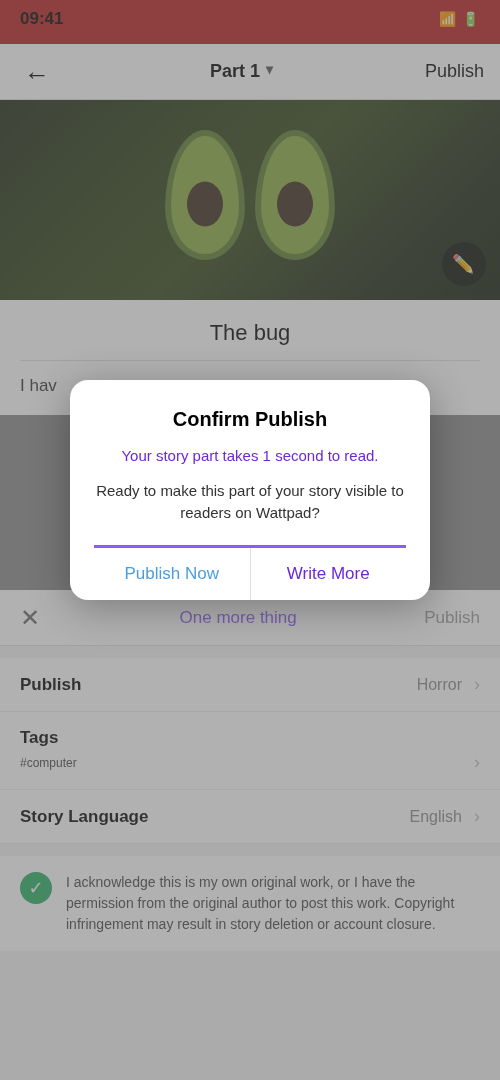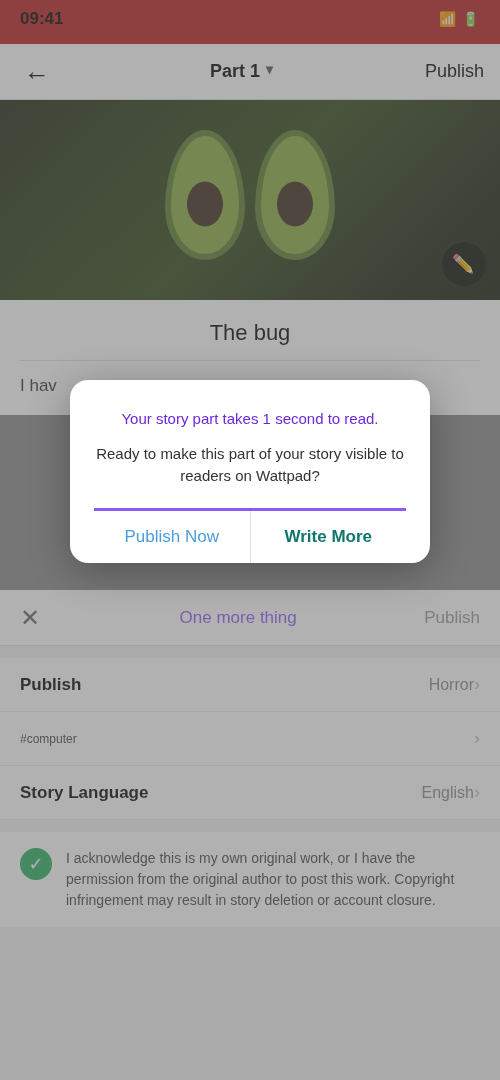--- a/index.html
+++ b/index.html
@@ -206,22 +206,22 @@
       text-align: center;
       font-size: 17px;
       cursor: pointer;
     }
     .modal-btn-left {
       color: #4a9ede;
       font-weight: 400;
       border-right: 1px solid #e0e0e0;
     }
     .modal-btn-right {
-      color: #0f766e;
-      font-weight: 700;
+      color: #6d28d9;
+      font-weight: 400;
     }
 
     
     .bottom-sheet {
       background: #f2f2f2;
       position: absolute;
       bottom: 0;
       left: 0;
       right: 0;
       top: 590px;
@@ -264,21 +264,21 @@
       border-bottom: 1px solid #ececec;
     }
     .settings-item-label {
       font-size: 17px;
       font-weight: 600;
       color: #000;
     }
     .settings-item-value {
       display: flex;
       align-items: center;
-      gap: 0;
+      gap: 12px;
       font-size: 16px;
       color: #888;
     }
     .settings-item-chevron {
       color: #bbb;
       font-size: 18px;
     }
     .tags-item {
       padding: 16px 20px;
       border-bottom: 1px solid #ececec;
@@ -383,20 +383,21 @@
 
     <div class="settings-item">
       <span class="settings-item-label">Publish</span>
       <div class="settings-item-value">
         <span>Horror</span>
         <span class="settings-item-chevron">›</span>
       </div>
     </div>
 
     <div class="tags-item">
+      <div class="tags-label">Tags</div>
       <div class="tags-row">
         <span class="tags-value">#computer</span>
         <span class="settings-item-chevron">›</span>
       </div>
     </div>
 
     <div class="settings-item">
       <span class="settings-item-label">Story Language</span>
       <div class="settings-item-value">
         <span>English</span>
@@ -408,20 +409,21 @@
   <div class="ack-section">
     <div class="ack-check">
       <span>✓</span>
     </div>
     <span class="ack-text">I acknowledge this is my own original work, or I have the permission from the original author to post this work. Copyright infringement may result in story deletion or account closure.</span>
   </div>
 </div>
 
 <div class="modal-overlay">
   <div class="modal-box">
+    <div class="modal-title">Confirm Publish</div>
     <div class="modal-text">Your story part takes 1 second to read.</div>
     <div class="modal-text-2">Ready to make this part of your story visible to readers on Wattpad?</div>
     <div class="modal-buttons">
       <div class="modal-btn modal-btn-left">Publish Now</div>
       <div class="modal-btn modal-btn-right">Write More</div>
     </div>
   </div>
 </div>
 
 <div class="home-indicator"></div>

